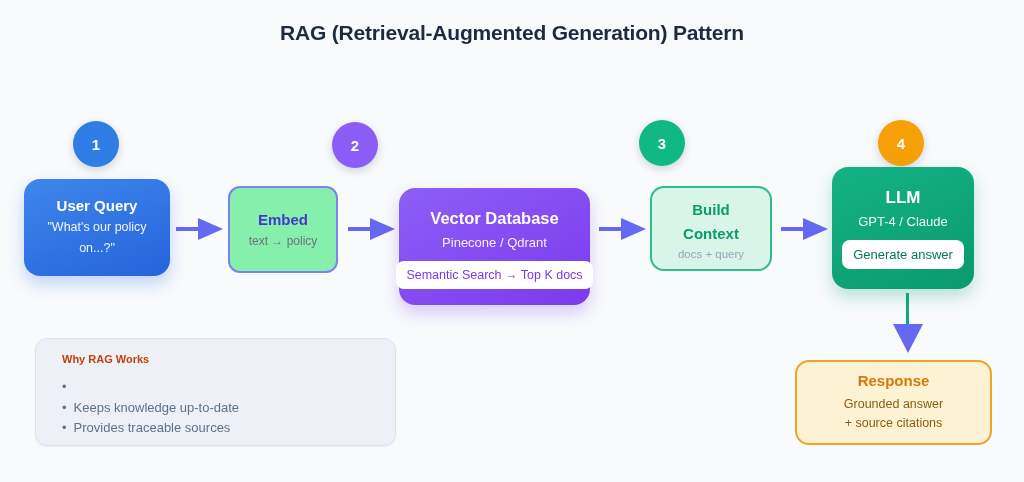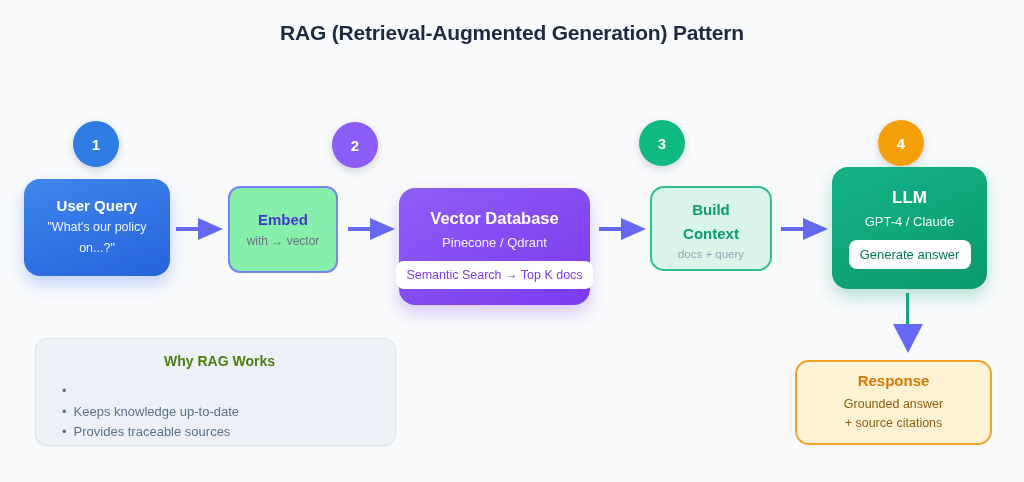--- a/index.html
+++ b/index.html
@@ -87,21 +87,21 @@
   .node-build-context {
     left: 650px; top: 186px; width: 122px; height: 85px;
     border-radius: 14px;
     background: #d9f5e9;
     border: 2px solid #2fbd8f;
   }
   .node-build-context .node-title { color: #0a9d6c; font-size: 15px; font-weight: 700; line-height: 24px; width: 80px; margin-bottom: 2px; }
   .node-build-context .node-sub   { color: #94a3b8; font-size: 11.5px; }
 
   .node-llm {
-    left: 832px; top: 167px; width: 155px; height: 122px;
+    left: 832px; top: 167px; width: 142px; height: 122px;
     border-radius: 16px;
     background: linear-gradient(155deg, #14b286 0%, #0a9a6e 100%);
     box-shadow: 0 8px 16px rgba(5,150,105,.25);
   }
   .node-llm .node-title { color: #ffffff; font-size: 17px; font-weight: 700; margin-bottom: 6px; }
   .node-llm .node-sub   { color: rgba(255,255,255,.93); font-size: 13px; margin-bottom: 11px; }
   .node-llm .node-badge { color: #047857; font-size: 13px; width: 122px; text-align: center; }
 
   .node-response {
     left: 795px; top: 360px; width: 197px; height: 85px;
@@ -140,24 +140,24 @@
   .why-box {
     position: absolute;
     left: 35px; top: 338px; width: 361px; height: 108px;
     background: #edf1f7;
     border: 1px solid #dbe2ec;
     border-radius: 12px;
     box-shadow: 0 1px 2px rgba(15,23,42,.05);
     padding: 14px 18px 10px 26px;
   }
   .why-title {
-    text-align: center;
-    font-size: 14px;
+    text-align: left;
+    font-size: 11px;
     font-weight: 700;
-    color: #4d7c0f;
+    color: #c2410c;
     margin-bottom: 12px;
   }
   .bullet-row {
     display: flex;
     align-items: baseline;
     color: #5d7187;
     font-size: 13px;
     line-height: 20.5px;
   }
   .bullet-marker { margin-right: 7px; }
@@ -189,21 +189,21 @@
 
   <div class="flow-arrow arrow-1">
     <svg width="48" height="22" viewBox="0 0 48 22">
         <rect x="0" y="9" width="24" height="4" fill="#6569f1"></rect>
         <polygon points="22,0 47,11 22,22" fill="#6569f1"></polygon>
       </svg>
   </div>
 
   <div class="node node-embed">
     <div class="node-title">Embed</div>
-    <div class="node-sub">with → vector</div>
+    <div class="node-sub">text → policy</div>
   </div>
 
   <div class="flow-arrow arrow-2">
     <svg width="48" height="22" viewBox="0 0 48 22">
         <rect x="0" y="9" width="24" height="4" fill="#6569f1"></rect>
         <polygon points="22,0 47,11 22,22" fill="#6569f1"></polygon>
       </svg>
   </div>
 
   <div class="node node-vector-db">

